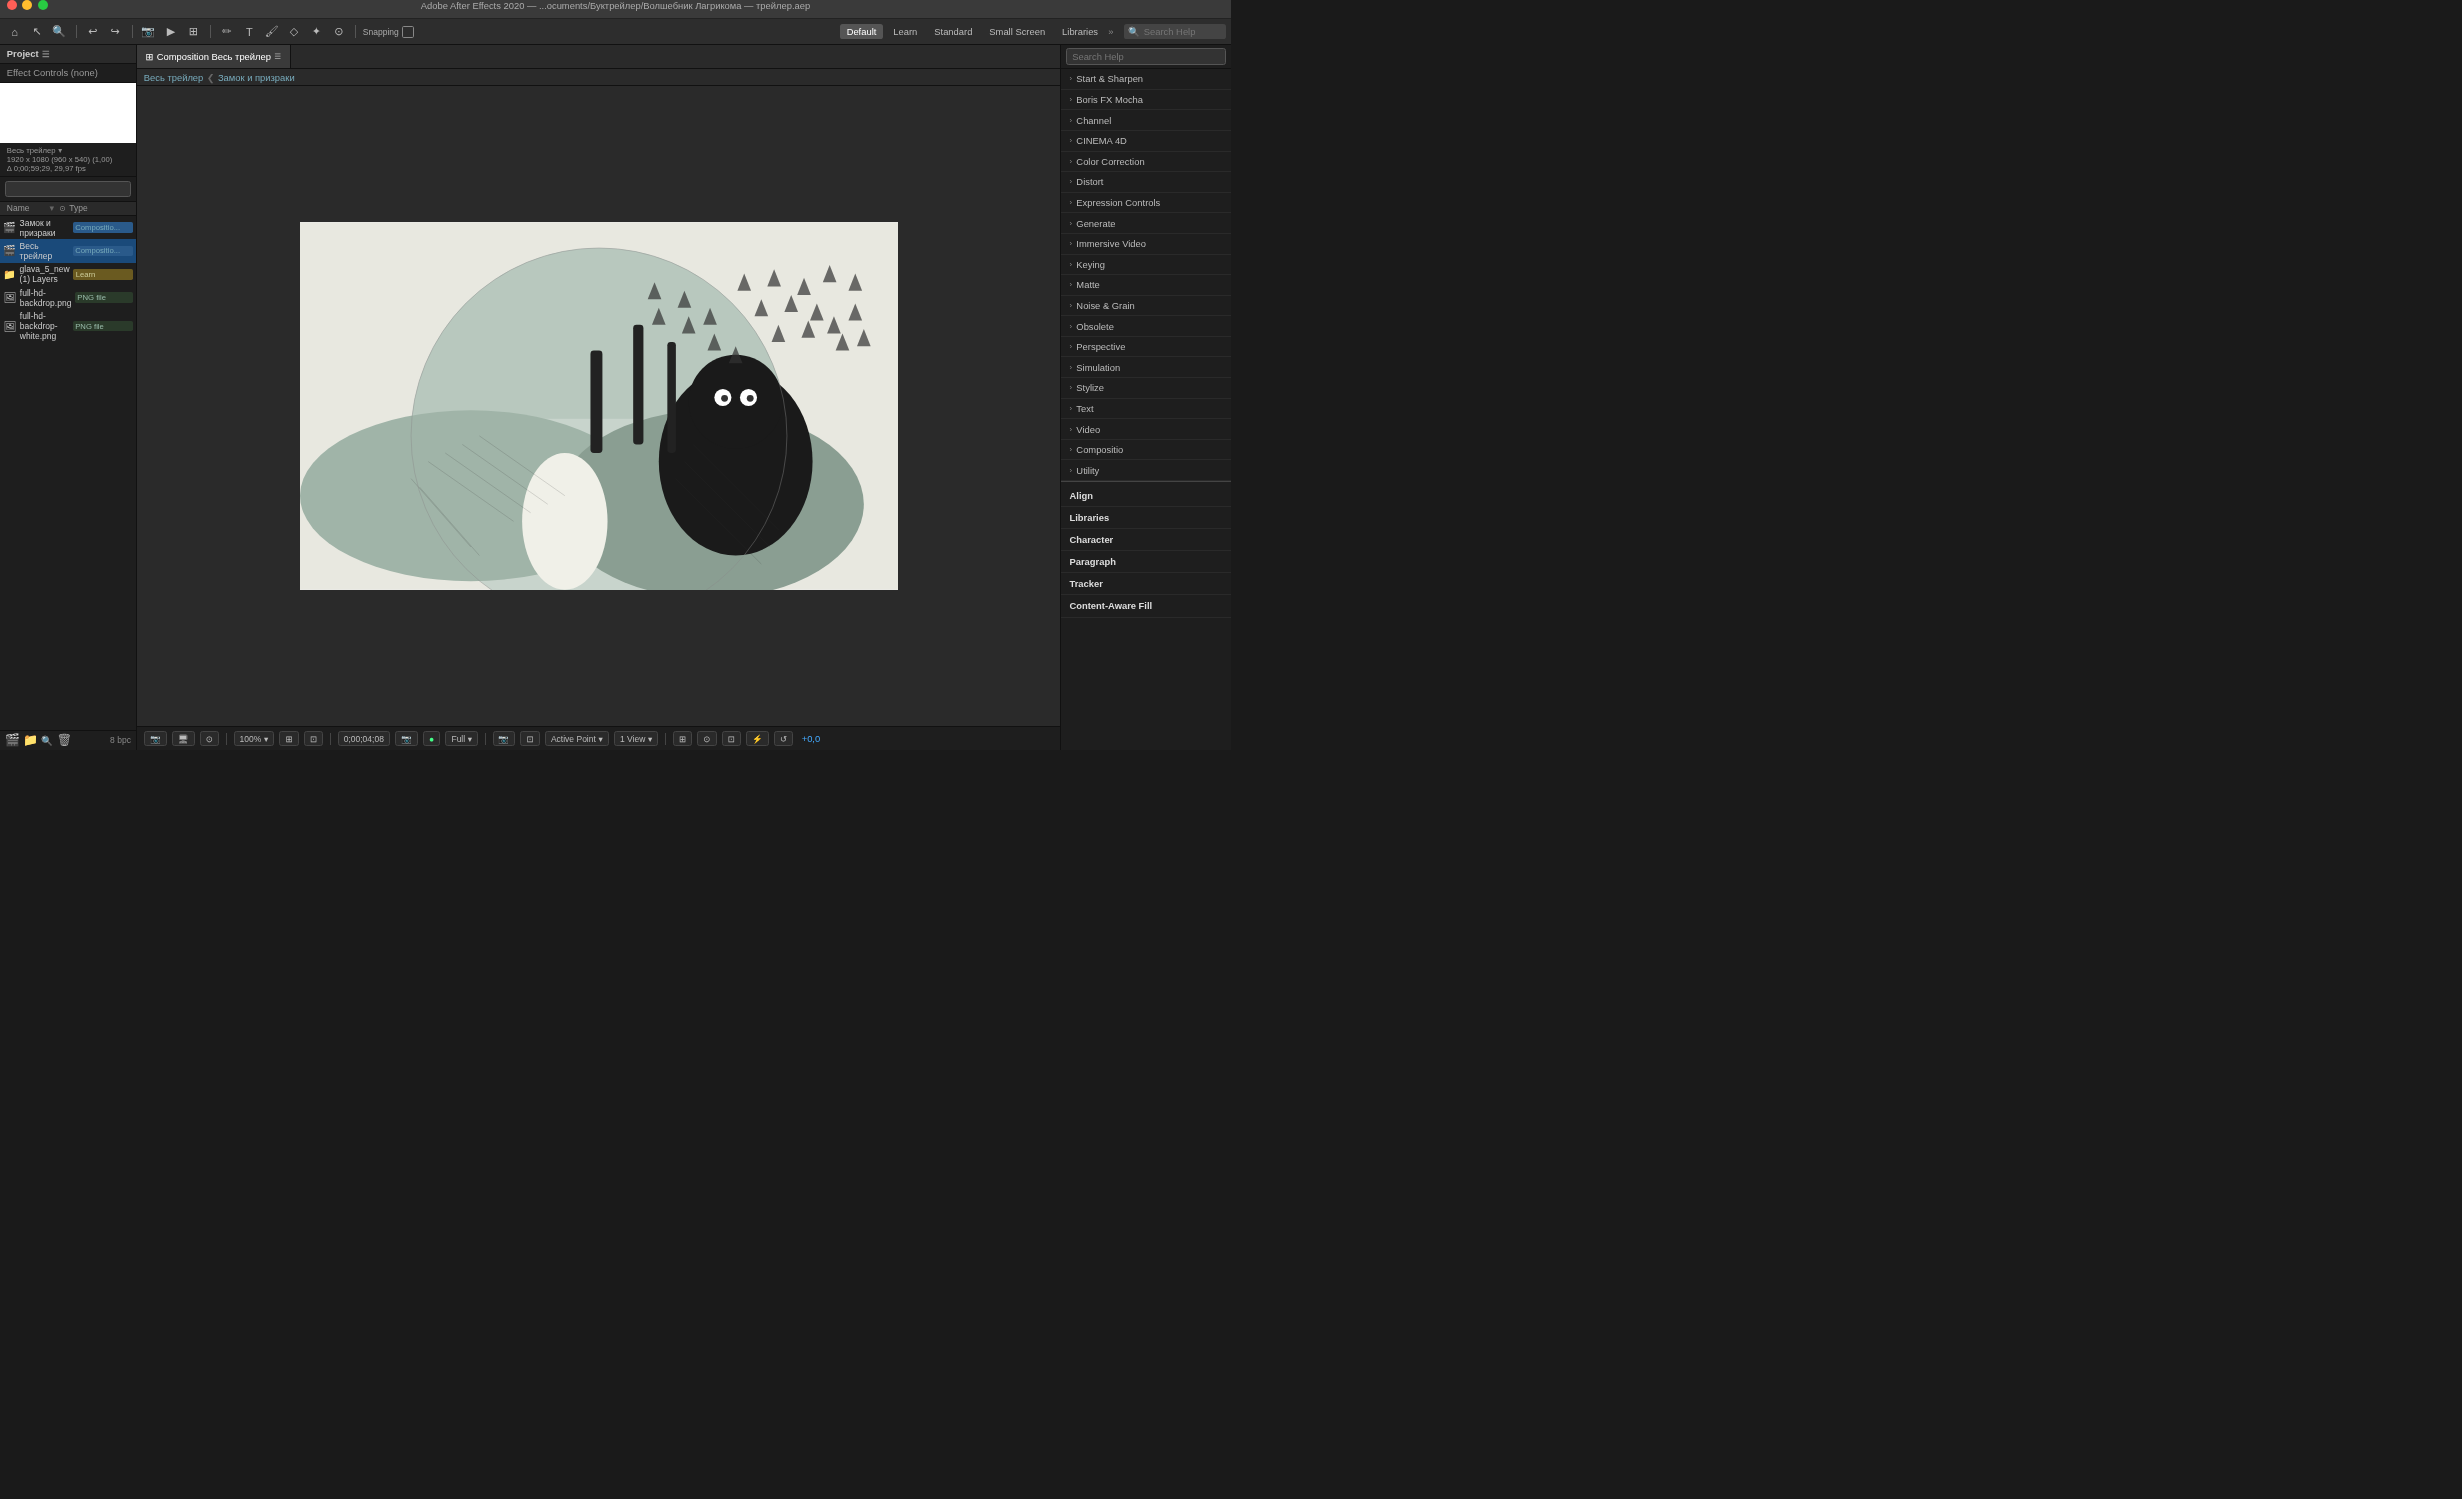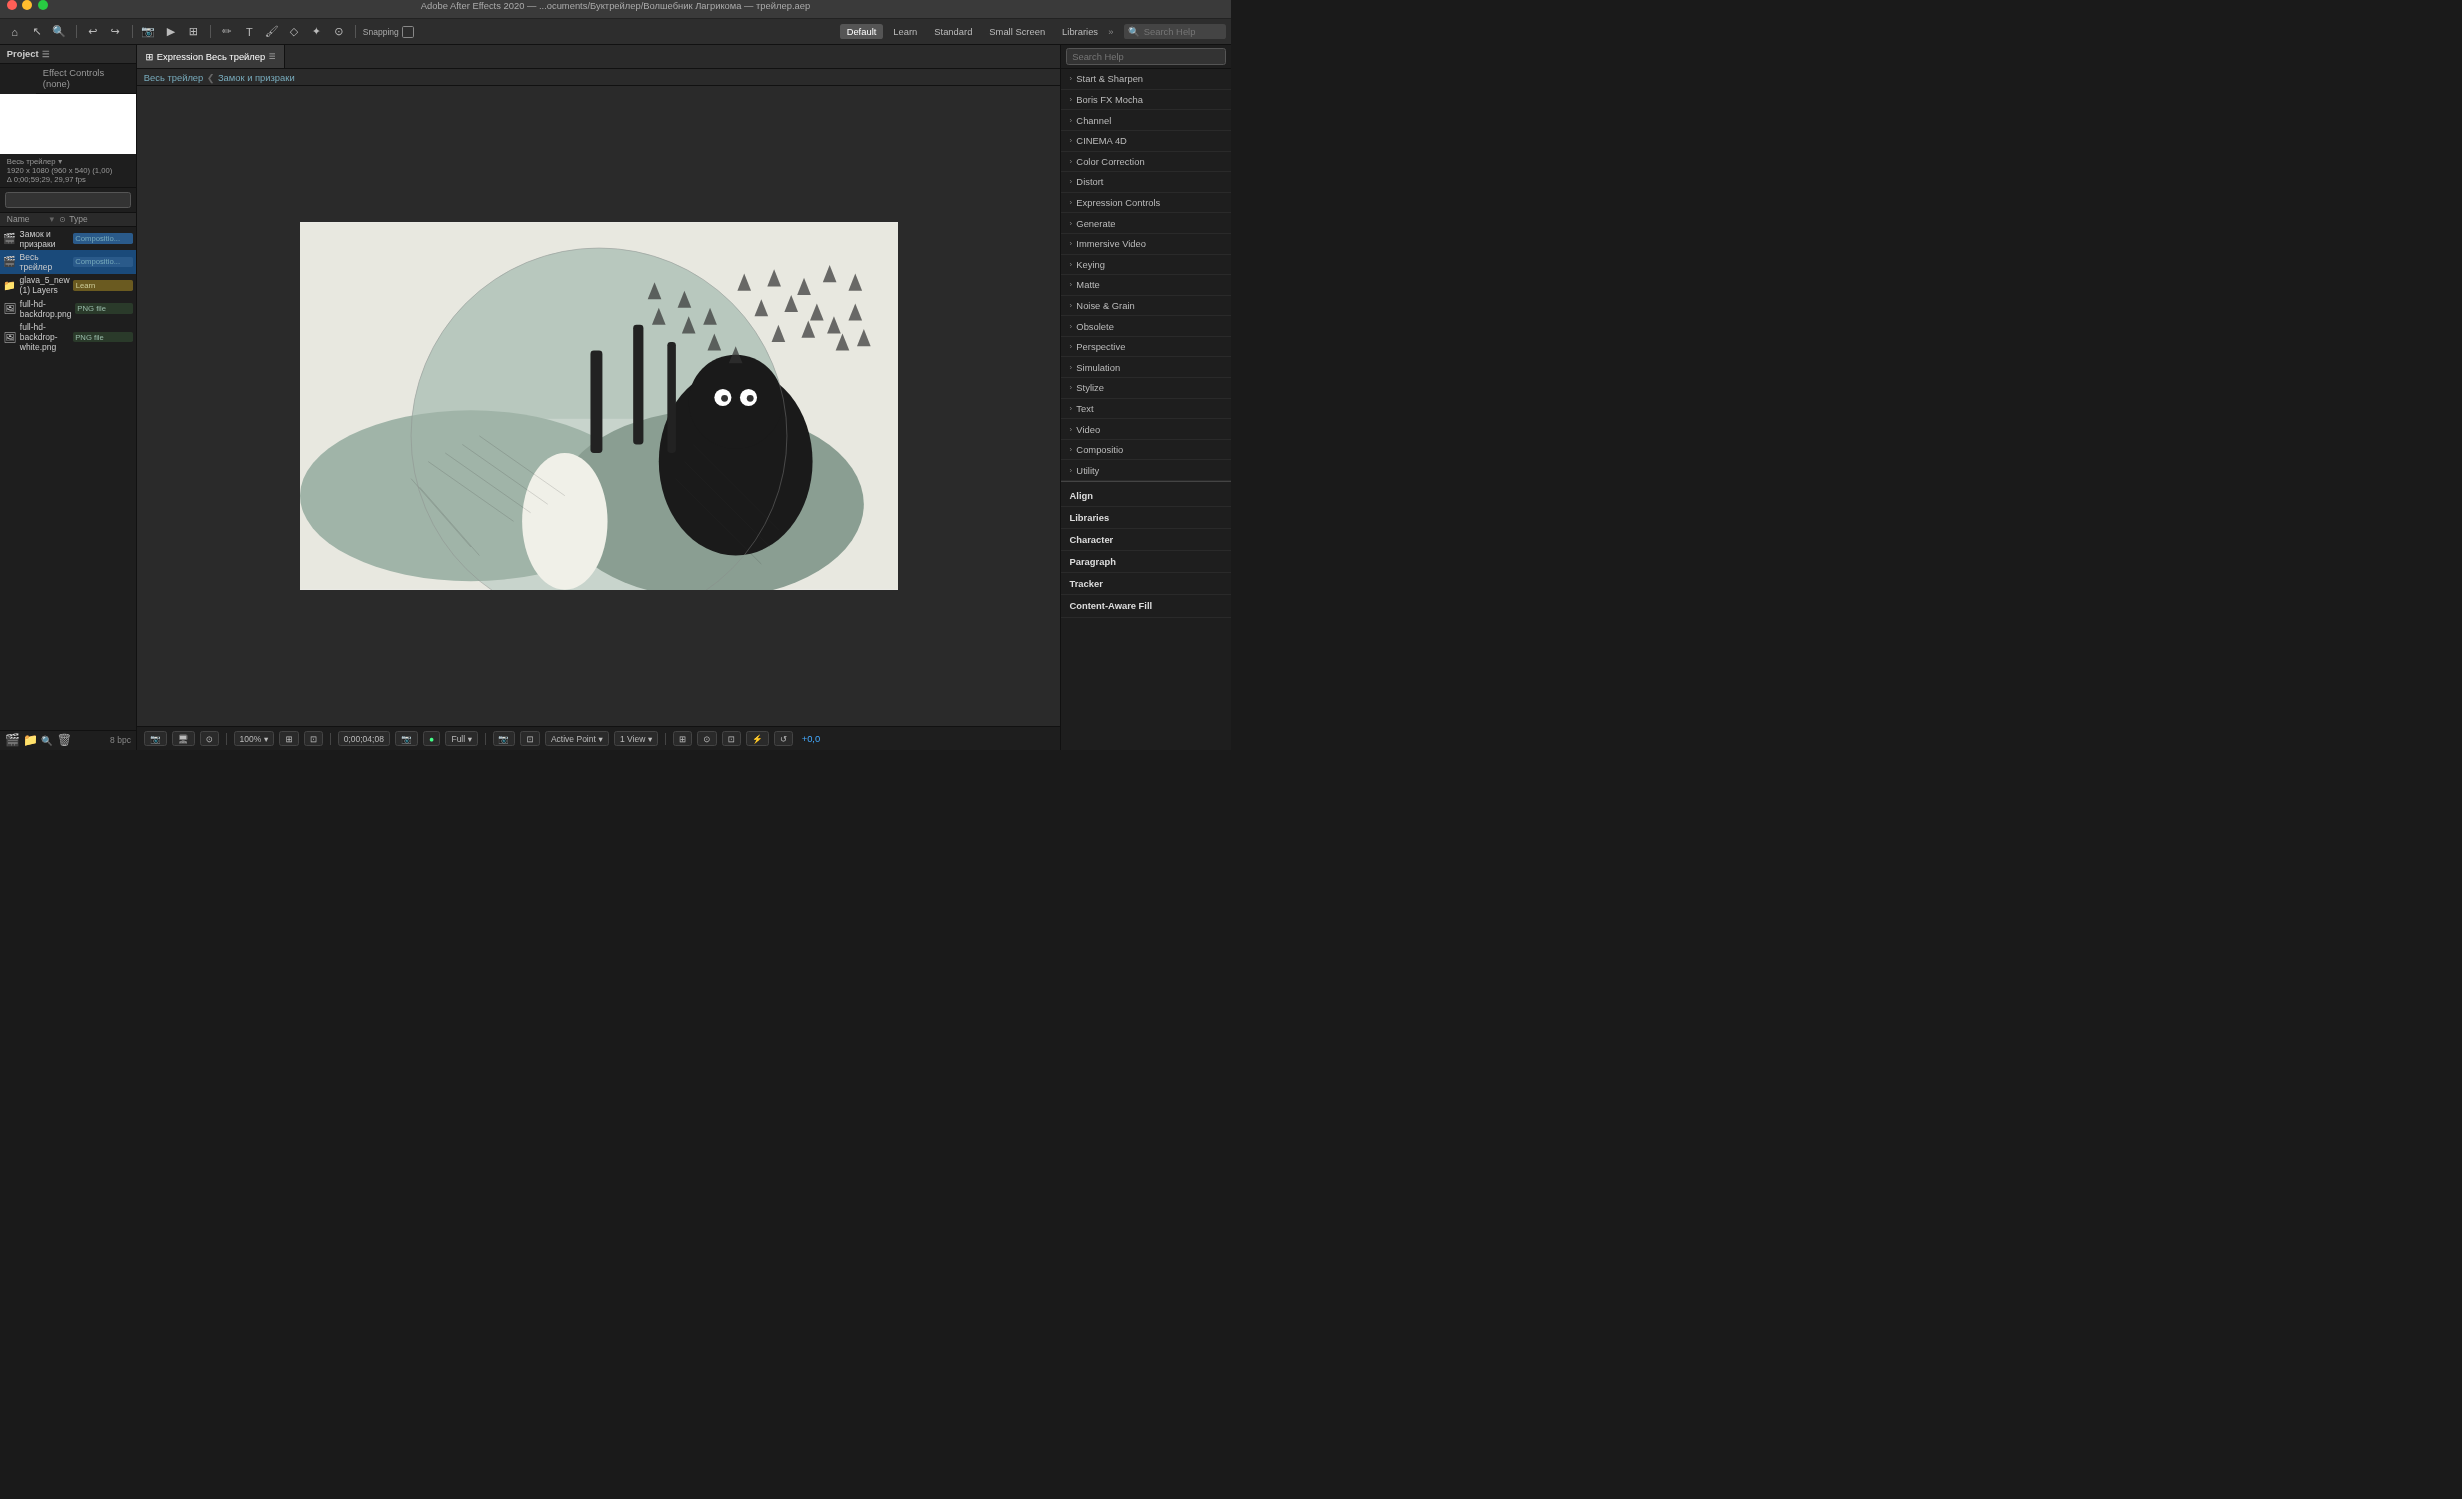--- a/index.html
+++ b/index.html
@@ -119,21 +119,20 @@
       background: #2a2a2a;
       border-bottom: 0.9px solid #111;
       font-size: 9.4px;
       font-weight: 600;
     }
     #effect-controls {
       padding: 3.4px 6.8px;
       font-size: 9.4px;
       color: #999;
       border-bottom: 0.9px solid #111;
-      margin-left: 36px;
     }
     #preview-thumb {
       width: 100%;
       height: 60px;
       background: #fff;
       display: flex;
       align-items: center;
       justify-content: center;
     }
     #comp-info {
@@ -622,21 +621,21 @@
       <span style="cursor:pointer;color:#aaa;font-size:9.4px;">🔍</span>
       <span style="cursor:pointer;color:#aaa;font-size:12px;">🗑</span>
       <span style="margin-left:auto;color:#888;font-size:8.5px;">8 bpc</span>
     </div>
   </div>
 
   <div id="center-panel">
     <div id="comp-tab-bar">
       <div class="comp-tab active">
         <span>⊞</span>
-        <span>Expression Весь трейлер</span>
+        <span>Composition Весь трейлер</span>
         <span style="font-size:7.7px;color:#aaa;">☰</span>
       </div>
     </div>
     <div id="breadcrumb">
       <span style="cursor:pointer;color:#7ab;">Весь трейлер</span>
       <span class="bc-sep">❮</span>
       <span style="cursor:pointer;color:#7ab;">Замок и призраки</span>
     </div>
     <div id="viewer">
       <div id="comp-canvas">

